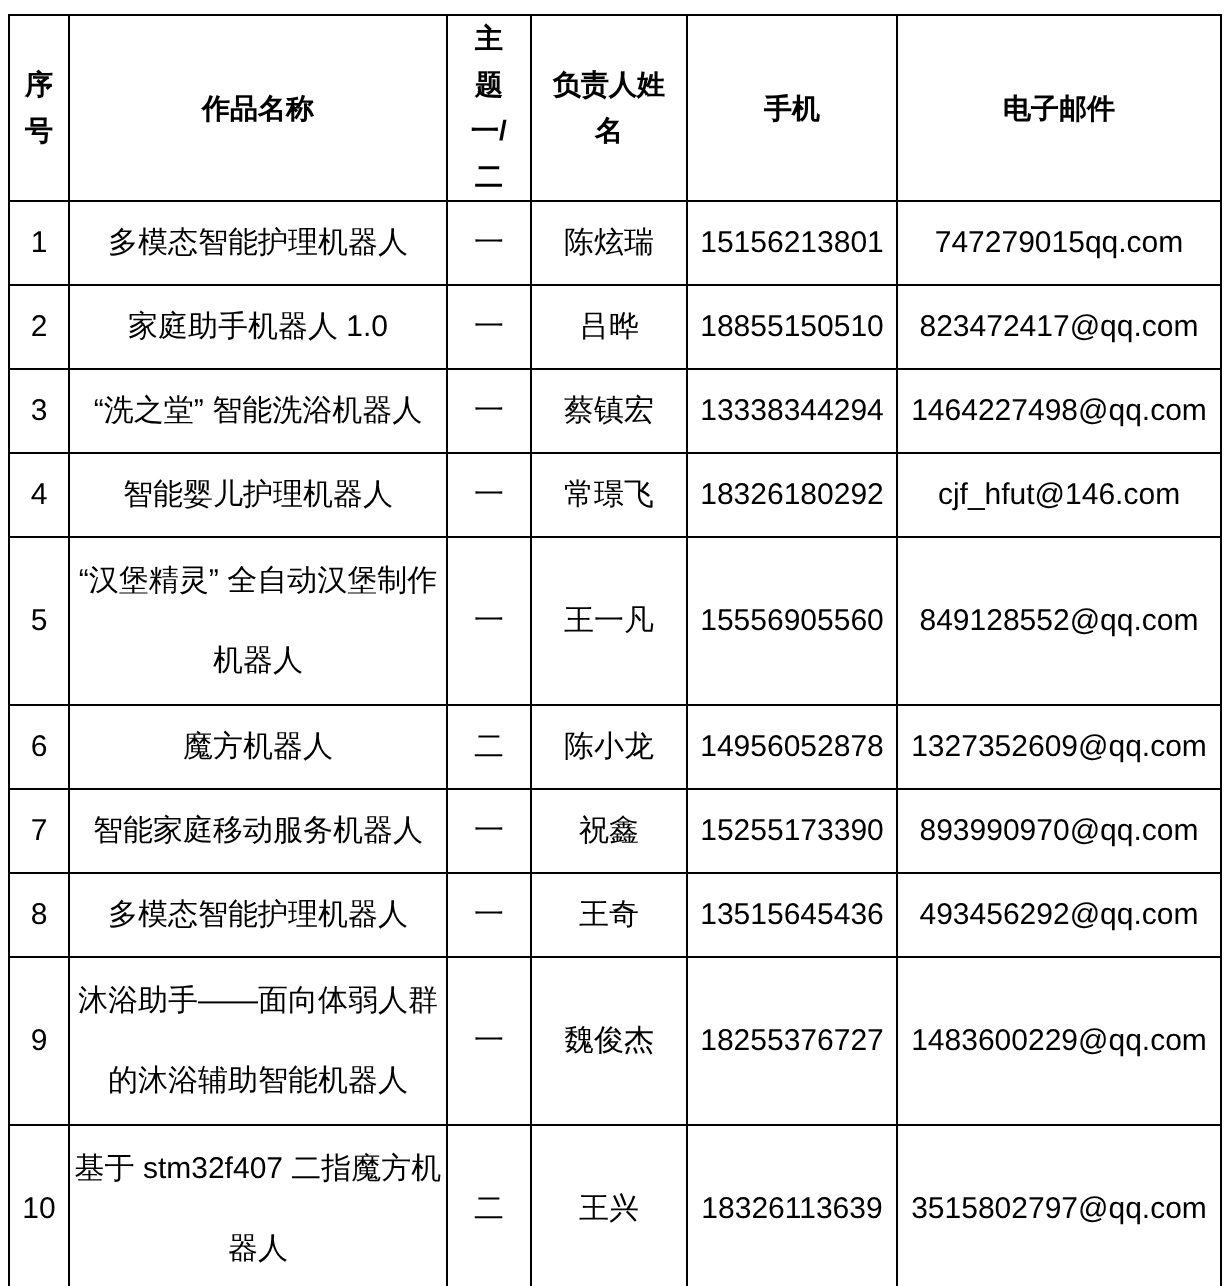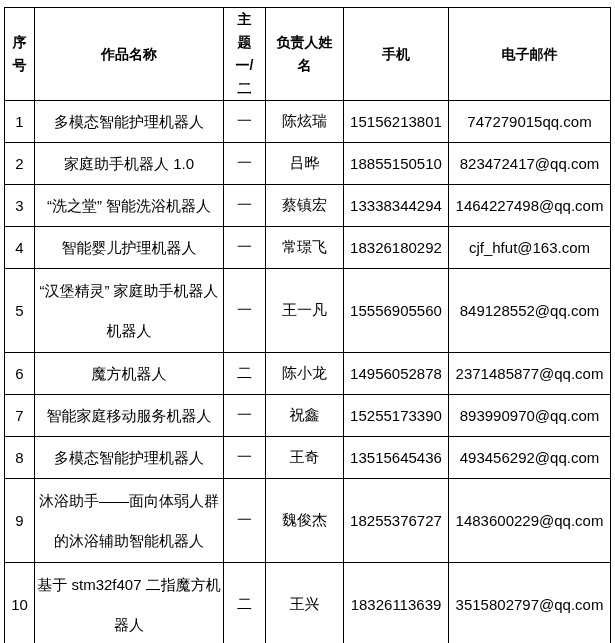--- a/index.html
+++ b/index.html
@@ -105,38 +105,38 @@
       <td class="cell-leader">蔡镇宏</td>
       <td class="cell-phone">13338344294</td>
       <td class="cell-email">1464227498@qq.com</td>
     </tr>
         <tr style="height: 42px;">
       <td class="cell-index">4</td>
       <td class="cell-title">智能婴儿护理机器人</td>
       <td class="cell-theme">一</td>
       <td class="cell-leader">常璟飞</td>
       <td class="cell-phone">18326180292</td>
-      <td class="cell-email">cjf_hfut@163.com</td>
+      <td class="cell-email">cjf_hfut@146.com</td>
     </tr>
         <tr style="height: 84px;">
       <td class="cell-index">5</td>
-      <td class="cell-title">“汉堡精灵” 家庭助手机器人
+      <td class="cell-title">“汉堡精灵” 全自动汉堡制作
 机器人</td>
       <td class="cell-theme">一</td>
       <td class="cell-leader">王一凡</td>
       <td class="cell-phone">15556905560</td>
       <td class="cell-email">849128552@qq.com</td>
     </tr>
         <tr style="height: 42px;">
       <td class="cell-index">6</td>
       <td class="cell-title">魔方机器人</td>
       <td class="cell-theme">二</td>
       <td class="cell-leader">陈小龙</td>
       <td class="cell-phone">14956052878</td>
-      <td class="cell-email">2371485877@qq.com</td>
+      <td class="cell-email">1327352609@qq.com</td>
     </tr>
         <tr style="height: 42px;">
       <td class="cell-index">7</td>
       <td class="cell-title">智能家庭移动服务机器人</td>
       <td class="cell-theme">一</td>
       <td class="cell-leader">祝鑫</td>
       <td class="cell-phone">15255173390</td>
       <td class="cell-email">893990970@qq.com</td>
     </tr>
         <tr style="height: 42px;">

